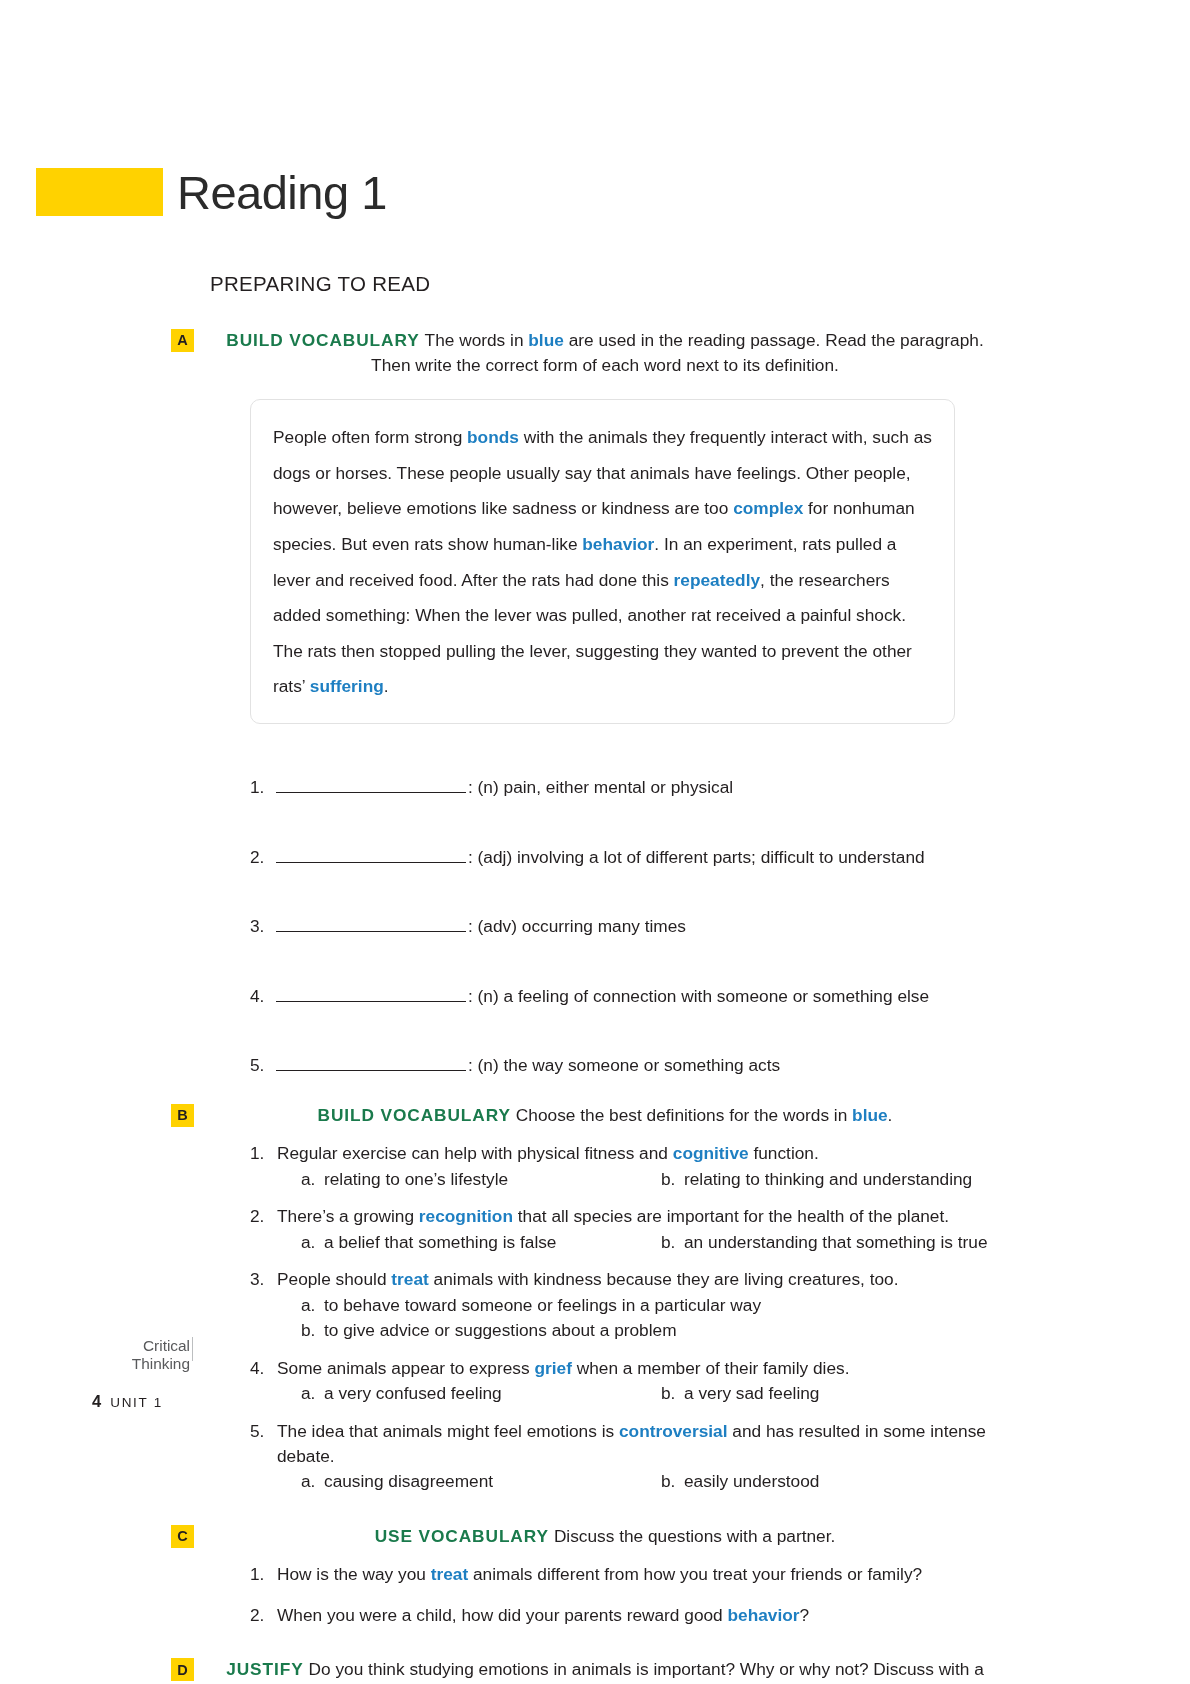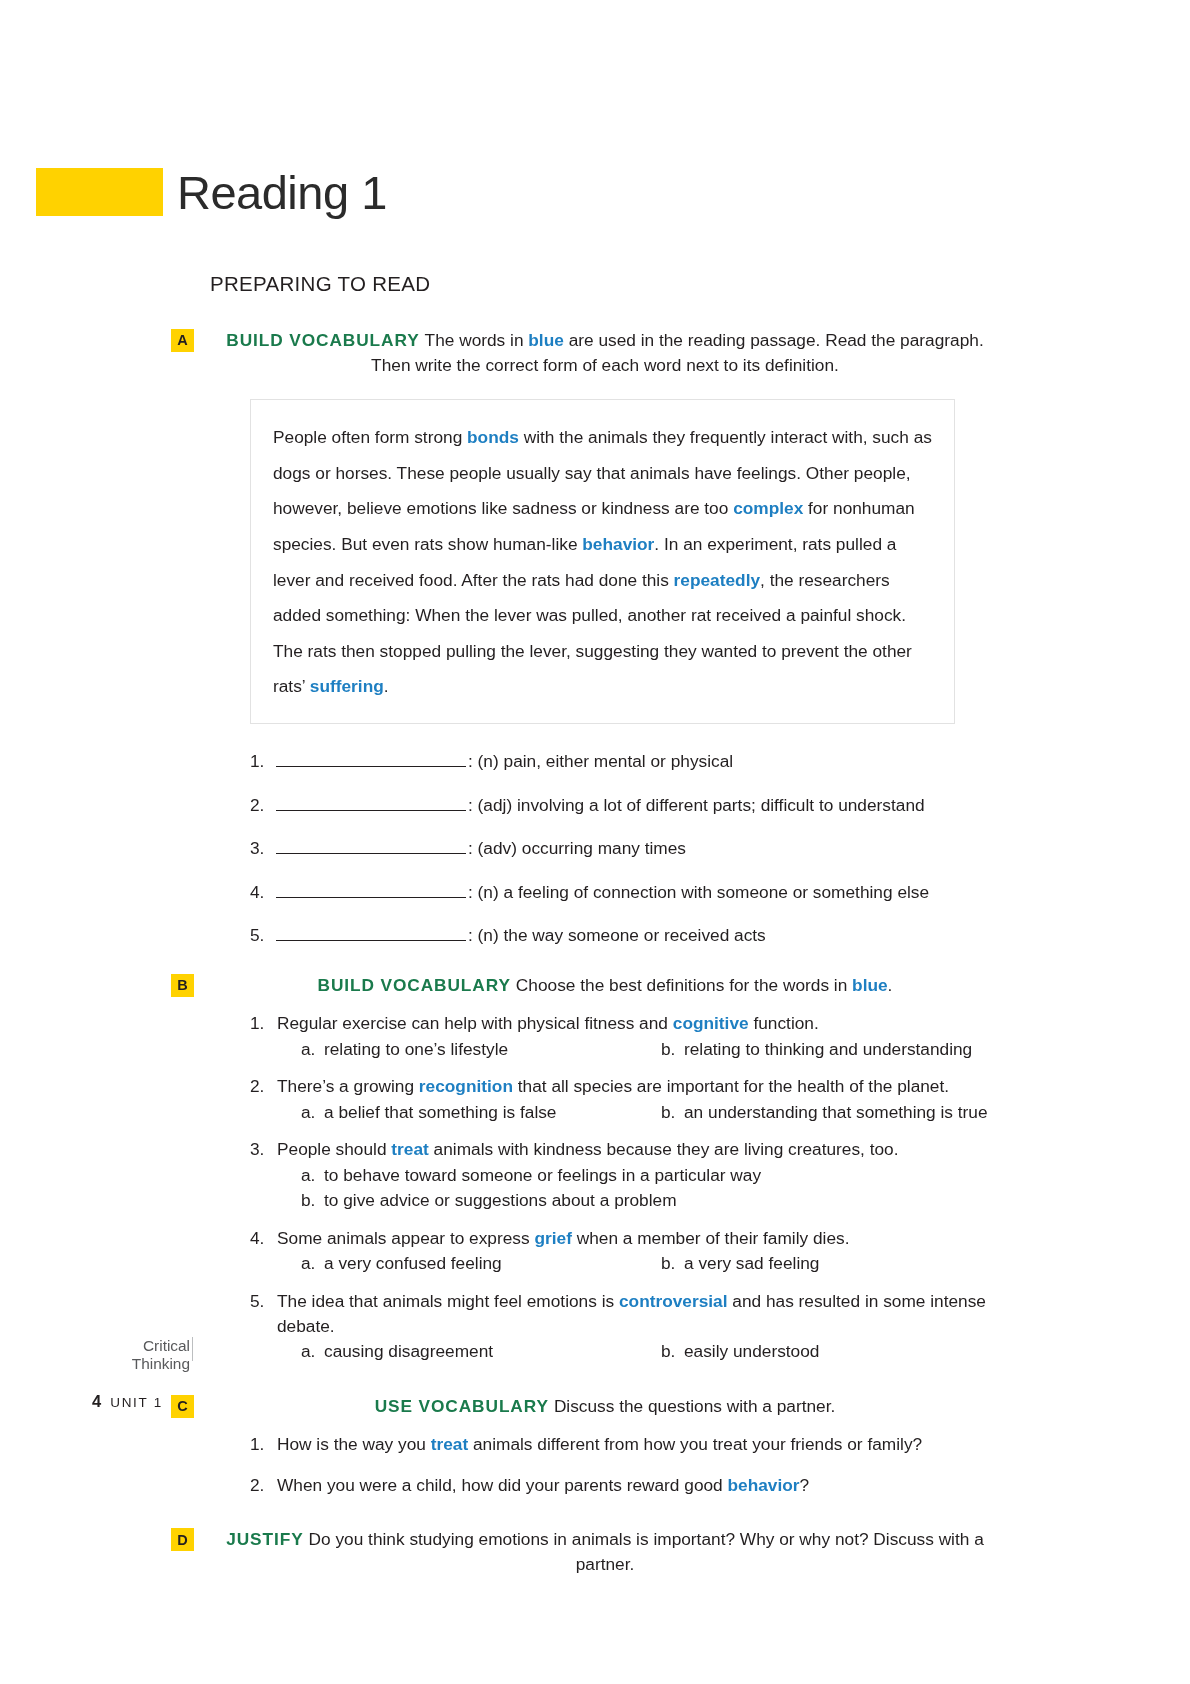--- a/index.html
+++ b/index.html
@@ -96,21 +96,21 @@
     color: #1e7fc2;
     font-weight: bold;
   }
 
   
   .passage-box {
     margin: 22px 0 26px 40px;
     width: 705px;
     box-sizing: border-box;
     border: 1px solid #e2e2e2;
-    border-radius: 0;
+    border-radius: 10px;
     padding: 20px 22px 18px 22px;
     font-size: 17.3px;
     line-height: 2.06;
     color: #231f20;
   }
 
   
   .def-list {
     margin: 0 0 8px 40px;
     padding: 0;
@@ -128,21 +128,21 @@
     width: 26px;
     flex: none;
   }
   .blank-line {
     display: inline-block;
     width: 190px;
     border-bottom: 1.4px solid #231f20;
     height: 0.85em;
     flex: none;
   }
-  .def-text { margin-left: 2px; }
+  .def-text { margin-left: 2px; margin-top: 26px; }
 
   
   .q-list {
     margin: 14px 0 0 40px;
     padding: 0;
     list-style: none;
   }
   .q-item {
     display: flex;
     align-items: flex-start;
@@ -253,21 +253,21 @@
           <span class="def-text">: (adv) occurring many times</span>
         </li>
         <li class="def-item">
           <span class="def-num">4.</span>
           <span class="blank-line"></span>
           <span class="def-text">: (n) a feeling of connection with someone or something else</span>
         </li>
         <li class="def-item">
           <span class="def-num">5.</span>
           <span class="blank-line"></span>
-          <span class="def-text">: (n) the way someone or received acts</span>
+          <span class="def-text">: (n) the way someone or something acts</span>
         </li>
       </ul>
     </div>
 
     <div class="activity" style="margin-top:26px;">
       <div class="letter-badge">B</div>
       <div class="activity-head">
         <span class="act-label">BUILD VOCABULARY</span><span>Choose the best definitions for the words in </span><span class="blue">blue</span><span>.</span>
       </div>
 

